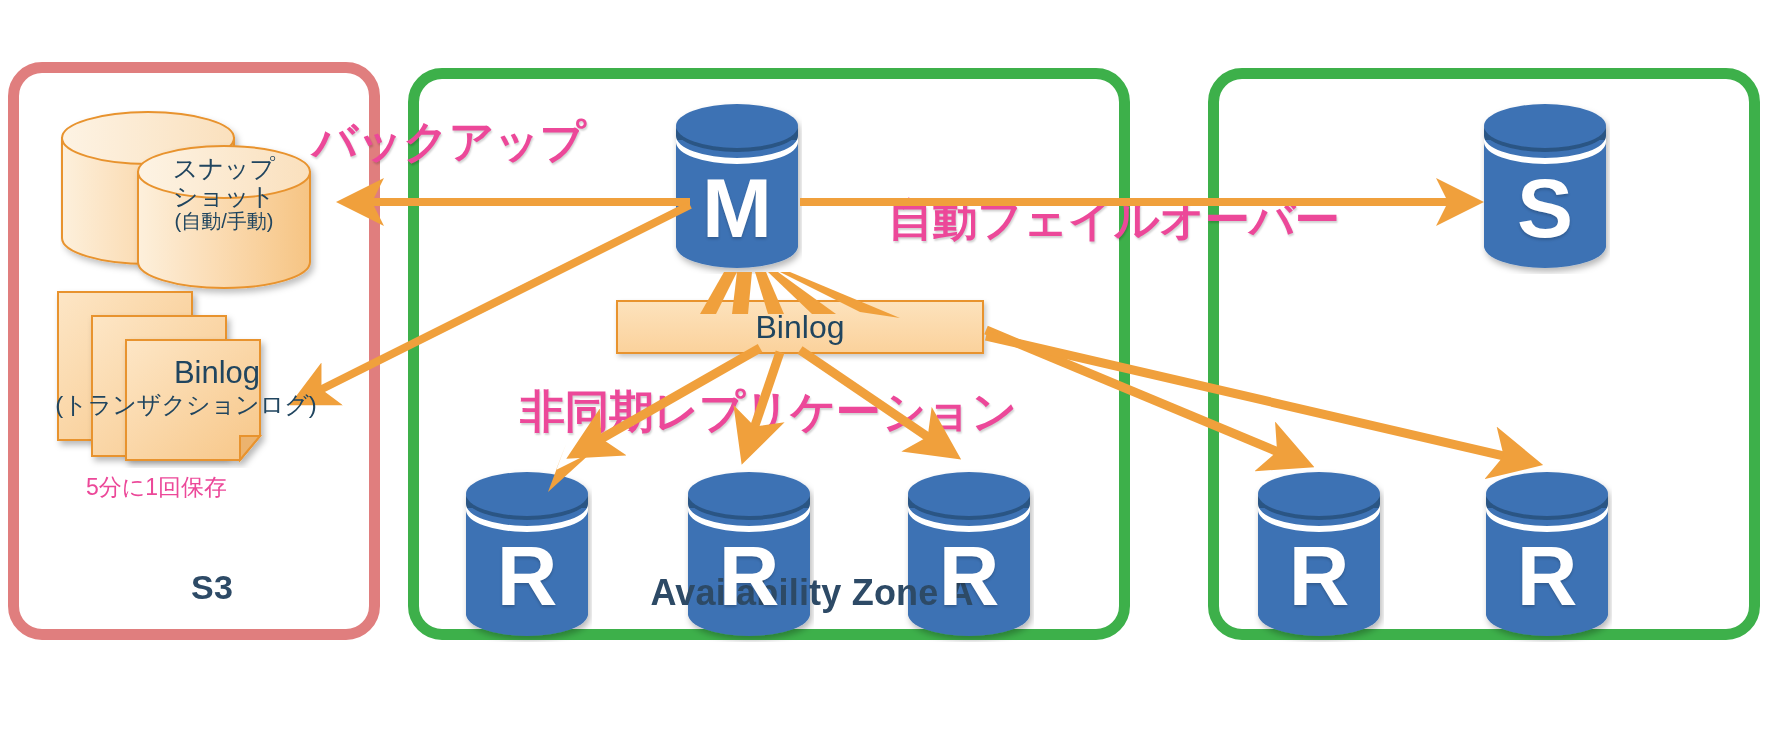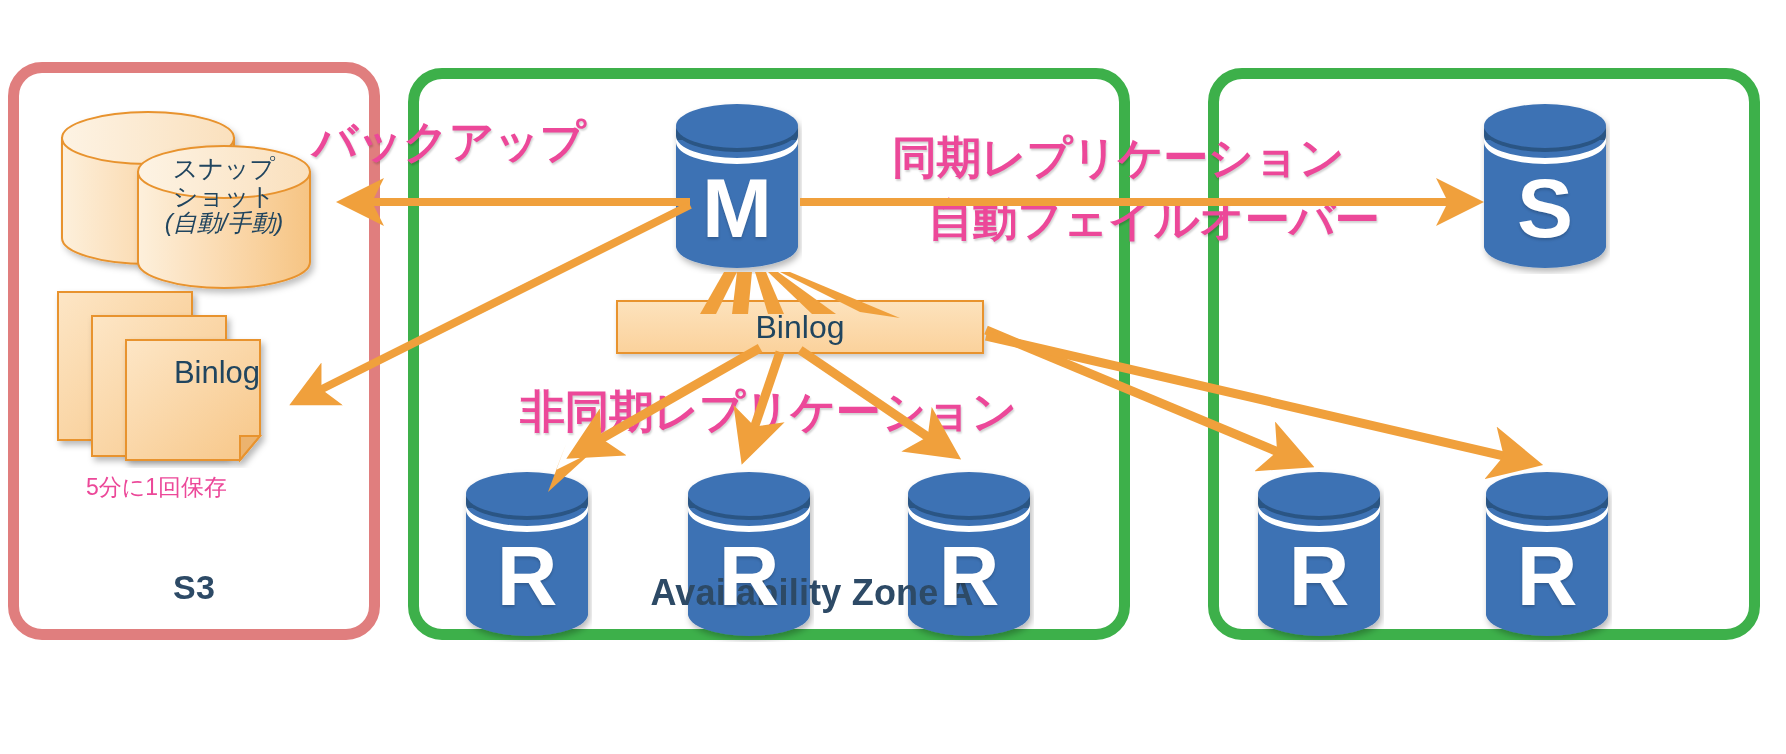--- a/index.html
+++ b/index.html
@@ -116,21 +116,21 @@
       </g>
 
       <g filter="url(#snapsh)">
         <path d="M78 62 L78 152 A86 26 0 0 0 250 152 L250 62 Z" fill="url(#snapg)" stroke="#e8932e" stroke-width="2"></path>
         <ellipse cx="164" cy="62" rx="86" ry="26" fill="url(#snapgtop)" stroke="#e8932e" stroke-width="2"></ellipse>
       </g>
     </svg>
     <div class="snap-text" style="top:44px;left:78px;width:172px;font-size:25px;">
       <div>スナップ</div>
       <div>ショット</div>
-      <div style="font-size:24px;font-style:italic;">(自動/手動)</div>
+      <div style="font-size:20px;">(自動/手動)</div>
     </div>
   </div>
 
   <div class="noteStack" style="left:52px;top:288px;width:268px;height:180px;">
     <svg width="268" height="180" viewBox="0 0 268 180">
       <defs>
         <linearGradient id="noteg" x1="0" y1="0" x2="1" y2="1">
           <stop offset="0%" stop-color="#fde6c6"></stop>
           <stop offset="100%" stop-color="#f7c687"></stop>
         </linearGradient>
@@ -144,26 +144,27 @@
       <g filter="url(#notesh)">
         <path d="M40 28 L174 28 L174 168 L40 168 Z" fill="url(#noteg)" stroke="#e8932e" stroke-width="2"></path>
       </g>
       <g filter="url(#notesh)">
         <path d="M74 52 L208 52 L208 148 L188 172 L74 172 Z" fill="url(#noteg)" stroke="#e8932e" stroke-width="2"></path>
         <path d="M208 148 L188 172 L188 148 Z" fill="#ecb36e" stroke="#e8932e" stroke-width="2"></path>
       </g>
     </svg>
     <div class="note-text" style="top:68px;left:0px;width:268px;">
       <div style="font-size:31px;margin-left:62px;">Binlog</div>
+      <div style="font-size:24px;margin-top:2px;">(トランザクションログ)</div>
     </div>
   </div>
 
   <div class="plain-text" style="left:86px;top:472px;font-size:23px;">5分に1回保存</div>
 
-  <div class="zone-label" style="left:8px;top:568px;width:372px;font-size:34px;">
+  <div class="zone-label" style="left:26px;top:568px;width:372px;font-size:34px;">
     <span>S3</span>
   </div>
 
   <svg class="overlay arrows" viewBox="0 0 1786 754">
     <defs>
       <marker id="ah" viewBox="0 0 12 12" refX="9" refY="6" markerWidth="6" markerHeight="6" orient="auto-start-reverse">
         <path d="M0 0 L12 6 L0 12 L3 6 Z" fill="#f0a03c"></path>
       </marker>
     </defs>
     <g stroke="#f0a03c" stroke-width="8" fill="none" stroke-linecap="butt">
@@ -187,22 +188,21 @@
       <line x1="760" y1="348" x2="578" y2="452" marker-end="url(#ah)"></line>
       <line x1="780" y1="352" x2="746" y2="452" marker-end="url(#ah)"></line>
       <line x1="800" y1="350" x2="950" y2="452" marker-end="url(#ah)"></line>
 
       <line x1="986" y1="330" x2="1302" y2="462" marker-end="url(#ah)"></line>
       <line x1="986" y1="336" x2="1530" y2="462" marker-end="url(#ah)"></line>
     </g>
   </svg>
 
   <div class="redlabel" style="left:312px;top:112px;font-size:45px;">バックアップ</div>
-  <div class="redlabel" style="left:892px;top:128px;font-size:45px;">同期レプリケーション</div>
-  <div class="redlabel" style="left:928px;top:190px;font-size:45px;text-align:center;">自動フェイルオーバー</div>
+  <div class="redlabel" style="left:888px;top:190px;font-size:45px;text-align:center;">自動フェイルオーバー</div>
   <div class="redlabel" style="left:520px;top:382px;font-size:45px;">非同期レプリケーション</div>
 
   <div class="binbox" style="left:616px;top:300px;width:368px;height:54px;">
     <span style="font-size:32px;">Binlog</span>
   </div>
 
   <div class="db" style="left:672px;top:96px;width:130px;height:178px;">
     <svg width="130" height="178" viewBox="0 0 130 178">
       <defs>
         <filter id="dbsh" x="-25%" y="-25%" width="160%" height="170%">

